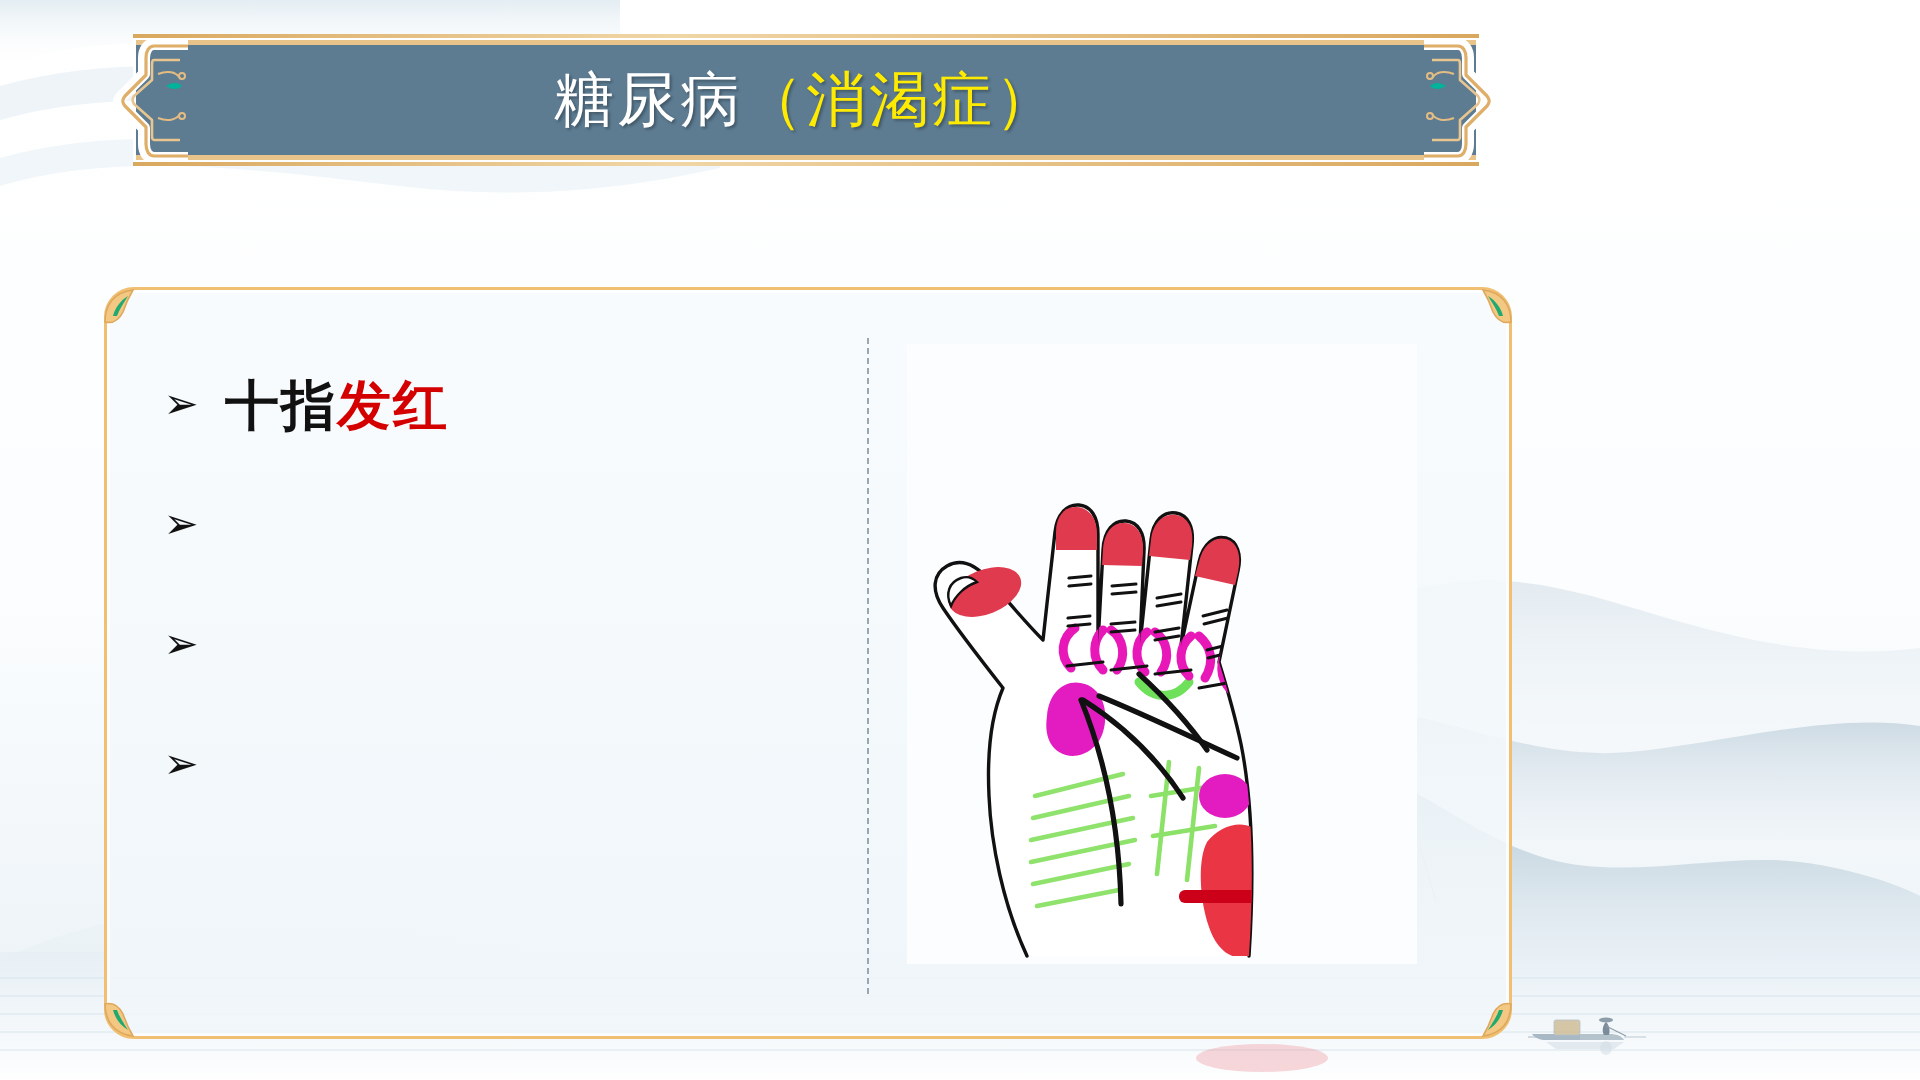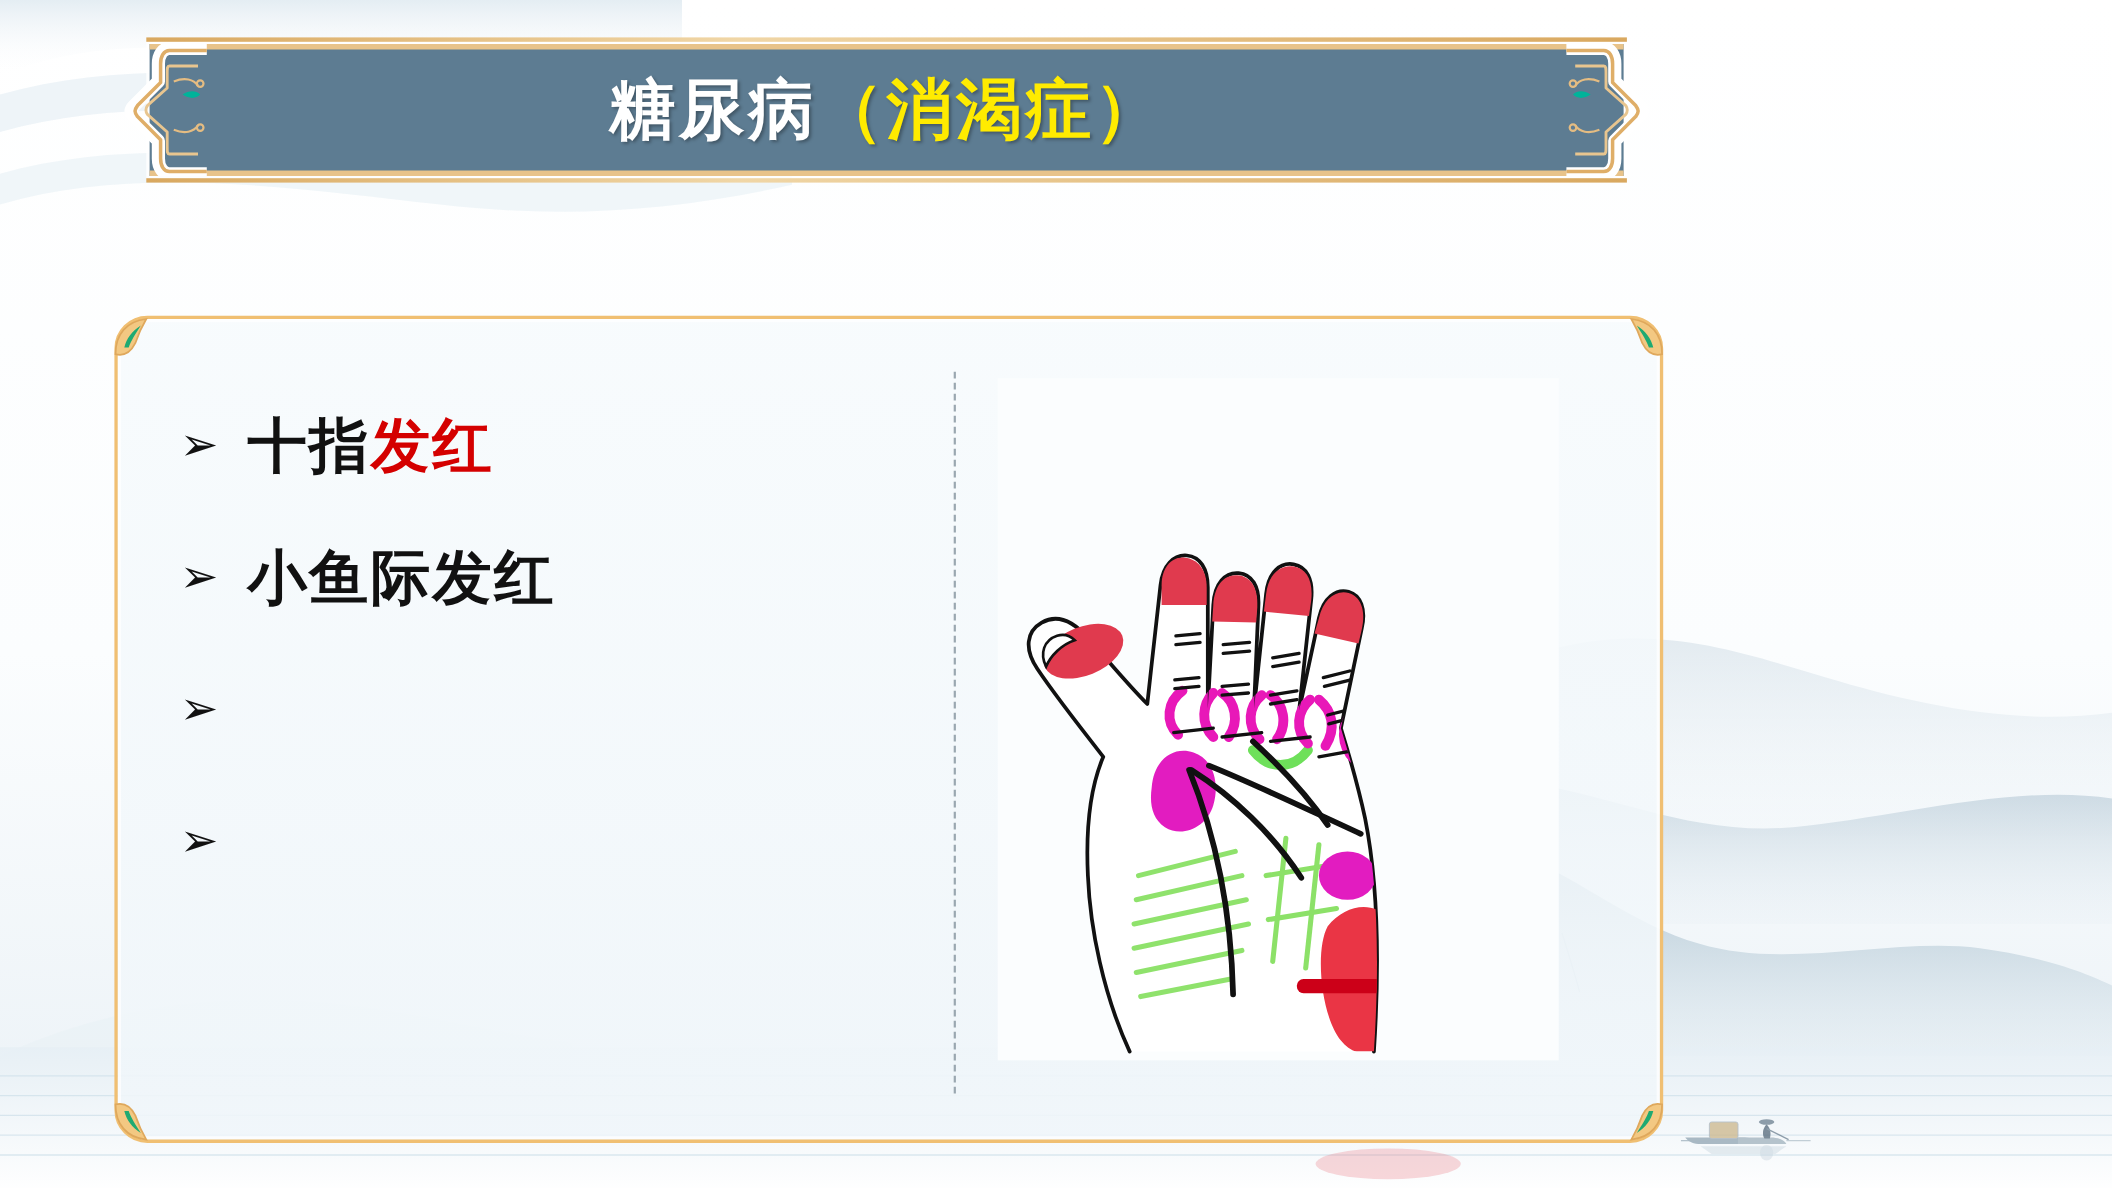--- a/index.html
+++ b/index.html
@@ -34,21 +34,21 @@
     content:""; position:absolute; left:-3px; right:-3px; top:-11px; height:4px;
     background:linear-gradient(90deg,#d9a85f,#f0d6a6 40%,#d9a85f);
   }
   .banner-plate:after{
     content:""; position:absolute; left:-3px; right:-3px; bottom:-11px; height:4px;
     background:linear-gradient(90deg,#d9a85f,#f0d6a6 40%,#d9a85f);
   }
   .banner-text {
     position:absolute; inset:0;
     display:flex; align-items:center; justify-content:center;
-    font-size:60px; font-weight:bold; letter-spacing:3px;
+    font-size:60px; font-weight:normal; letter-spacing:3px;
     white-space:nowrap;
     text-shadow:2px 2px 3px rgba(0,0,0,.30);
     z-index:4;
   }
   .t-white { color:#ffffff; }
   .t-yellow{ color:#ffeb00; }
 
   .corner-orn { position:absolute; top:6px; width:96px; height:120px; z-index:5; }
   .corner-orn.left  { left:0; }
   .corner-orn.right { right:0; transform:scaleX(-1); }
@@ -222,21 +222,20 @@
 
     <div id="bullet-list">
 
       <div class="bullet-row">
         <span class="bullet-mark">➢</span>
         <span class="bullet-text"><span>十指</span><span class="hl">发红</span></span>
       </div>
 
       <div class="bullet-row">
         <span class="bullet-mark">➢</span>
-        <span class="bullet-text"><span>小鱼际发红</span></span>
       </div>
 
       <div class="bullet-row">
         <span class="bullet-mark">➢</span>
       </div>
 
       <div class="bullet-row">
         <span class="bullet-mark">➢</span>
       </div>
 

